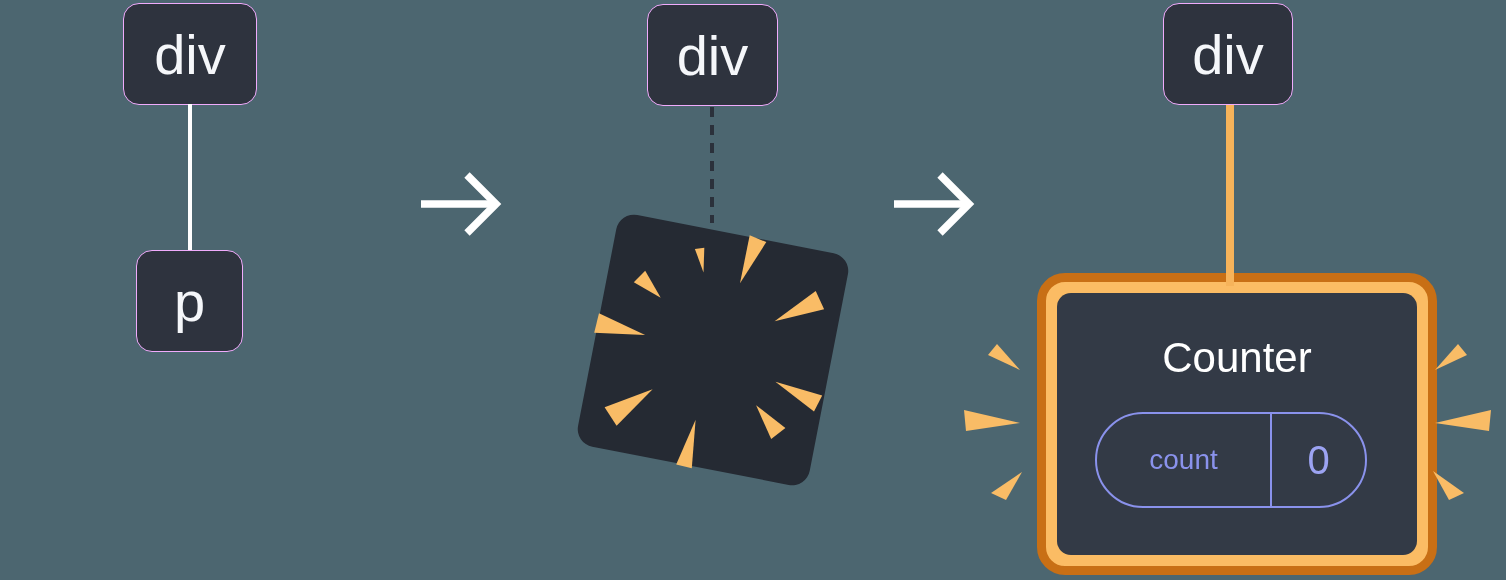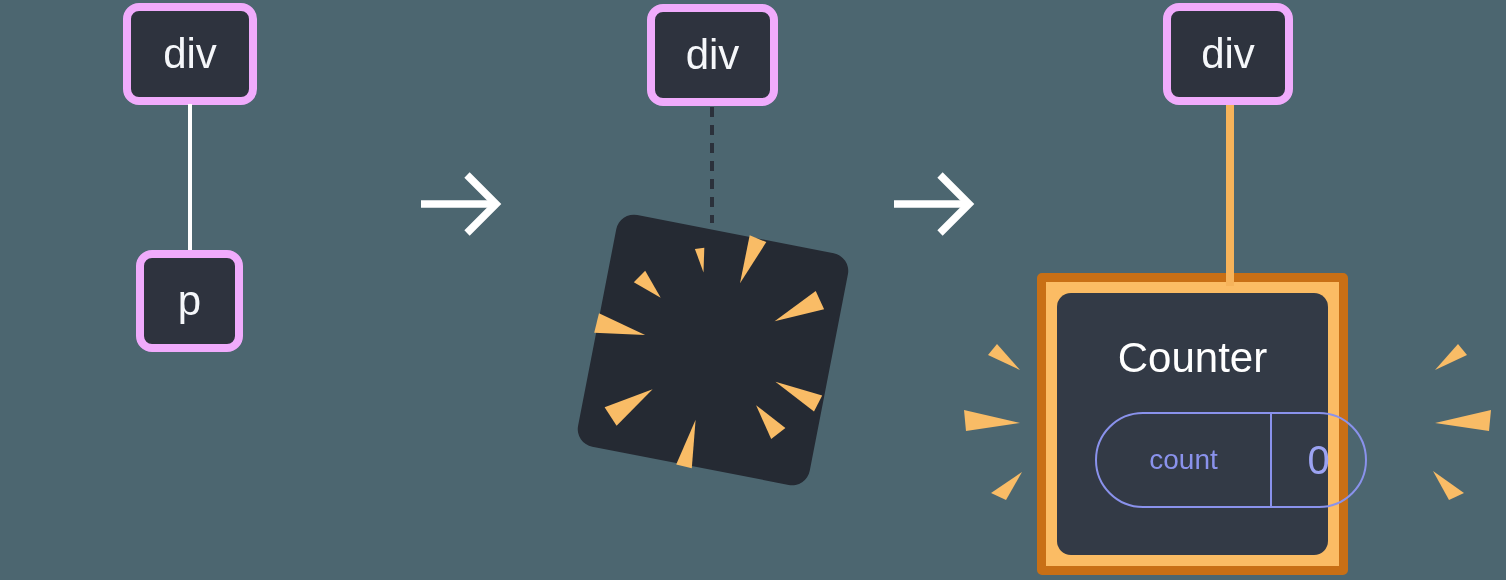--- a/index.html
+++ b/index.html
@@ -1,24 +1,24 @@
 <!DOCTYPE html>
 <html><head>
 <meta charset="utf-8">
 <style>
   html,body{margin:0;padding:0;}
   #canvas{position:relative;width:1506px;height:580px;background:#4C6670;overflow:hidden;font-family:"Liberation Sans",sans-serif;}
-  .node{position:absolute;background:#2E333E;border:8px solid #f0abfc;border-radius:16px;display:flex;align-items:center;justify-content:center;color:#F5F7FA;font-size:42px;box-sizing:border-box;}
+  .node{position:absolute;background:#2E333E;border:1px solid #f0abfc;border-radius:16px;display:flex;align-items:center;justify-content:center;color:#F5F7FA;font-size:56px;box-sizing:border-box;}
   .edge{position:absolute;}
   #edge-parent-child{left:188px;top:104px;width:4px;height:148px;background:#FFFFFF;}
   #edge-dashed{left:710px;top:107px;width:4px;height:116px;background:repeating-linear-gradient(to bottom,#2B313B 0 10px,transparent 10px 18px);}
   #edge-orange{left:1226px;top:105px;width:8px;height:181px;background:#F6B35A;z-index:3;}
   #square{position:absolute;left:595px;top:232px;width:236px;height:236px;border-radius:18px;background:#252A33;transform:rotate(11deg);}
   #overlay{position:absolute;left:0;top:0;pointer-events:none;}
-  #component-outer{position:absolute;left:1037px;top:273px;width:311px;height:302px;background:#FBBC64;border:9px solid #C86F15;border-radius:5px;box-sizing:border-box;}
+  #component-outer{position:absolute;left:1037px;top:273px;width:400px;height:302px;background:#FBBC64;border:9px solid #C86F15;border-radius:28px;box-sizing:border-box;}
   #component-inner{position:absolute;inset:11px;background:#333A46;border-radius:14px;}
   #component-title{position:absolute;top:44px;left:0;right:0;text-align:center;font-size:42px;line-height:1;color:#FFFFFF;}
   #state-pill{position:absolute;left:38px;top:119px;width:272px;height:96px;border:2.5px solid #8A92EC;border-radius:48px;box-sizing:border-box;display:flex;}
   #state-key-cell{flex:0 0 173px;border-right:2.5px solid #8A92EC;display:flex;align-items:center;justify-content:center;color:#8A92EC;font-size:28px;}
   #state-value-cell{flex:1;display:flex;align-items:center;justify-content:center;color:#9CA3F2;font-size:40px;}
 </style>
 </head>
 <body>
 
 <div id="canvas">

